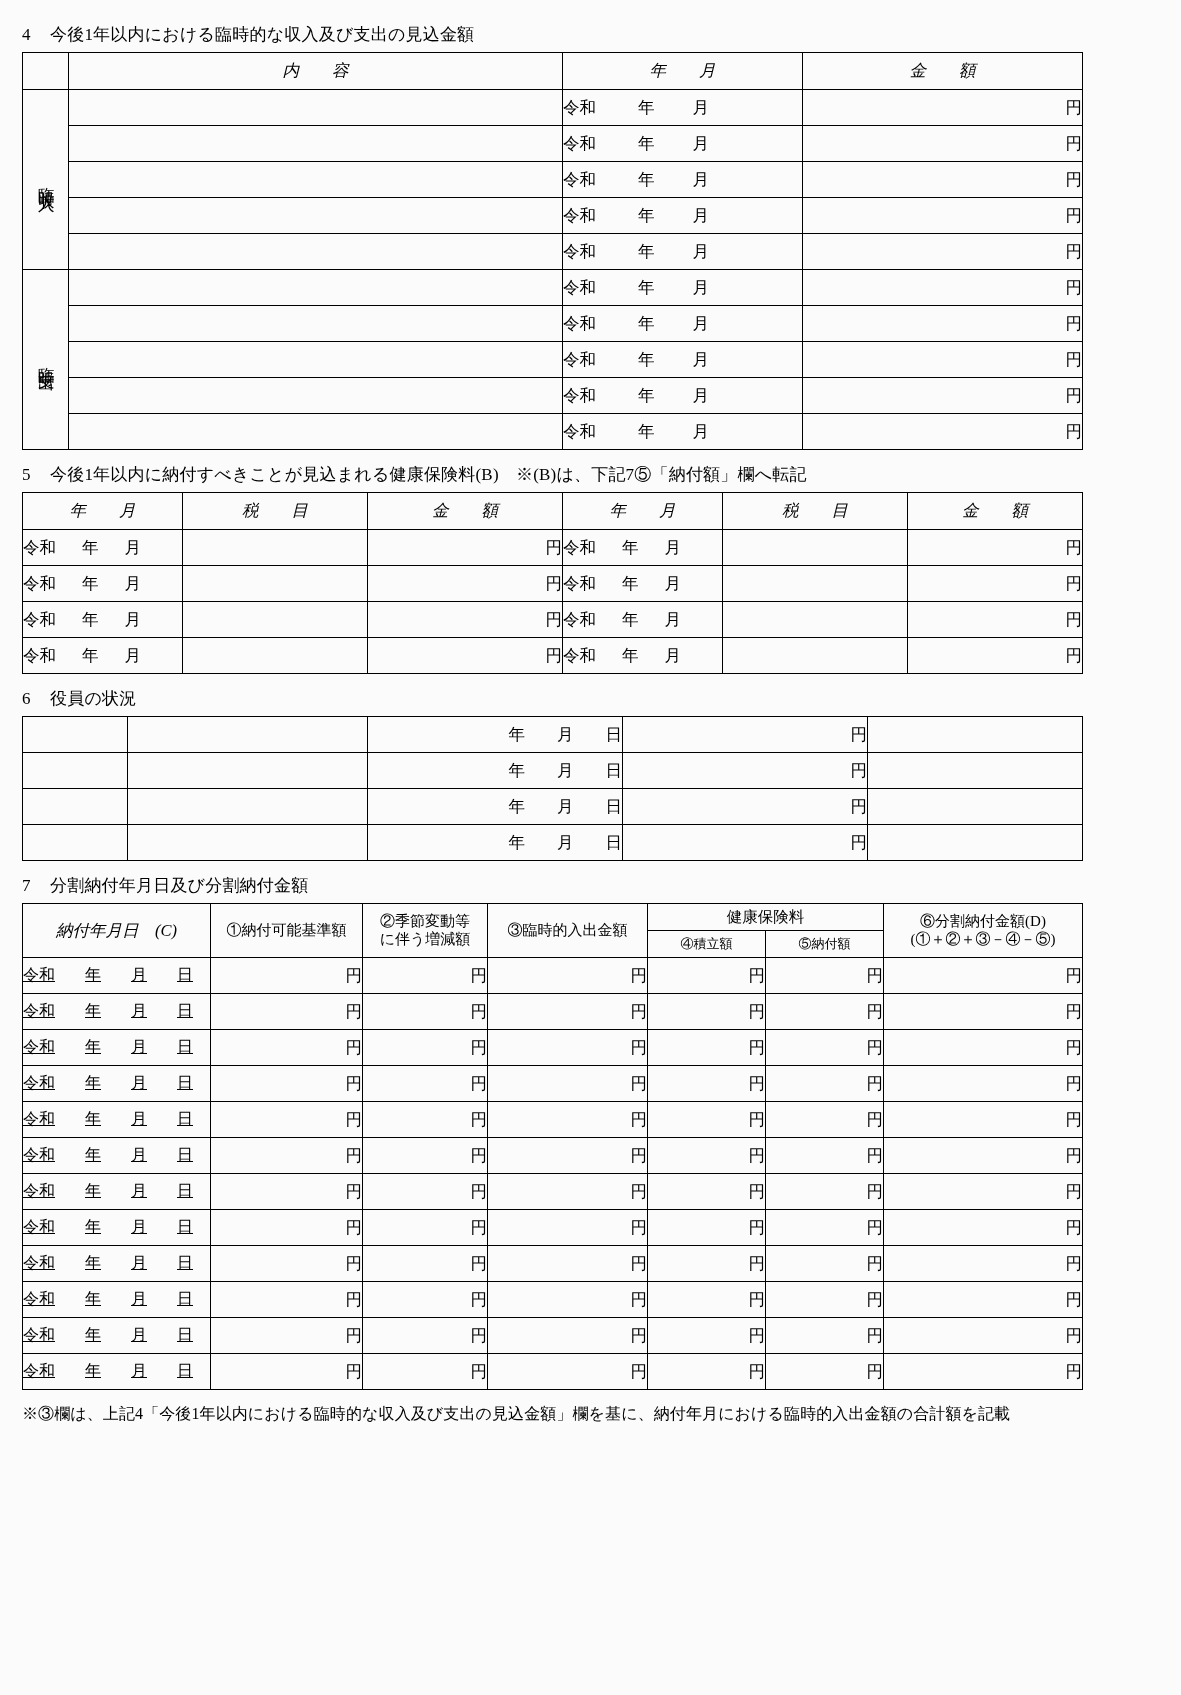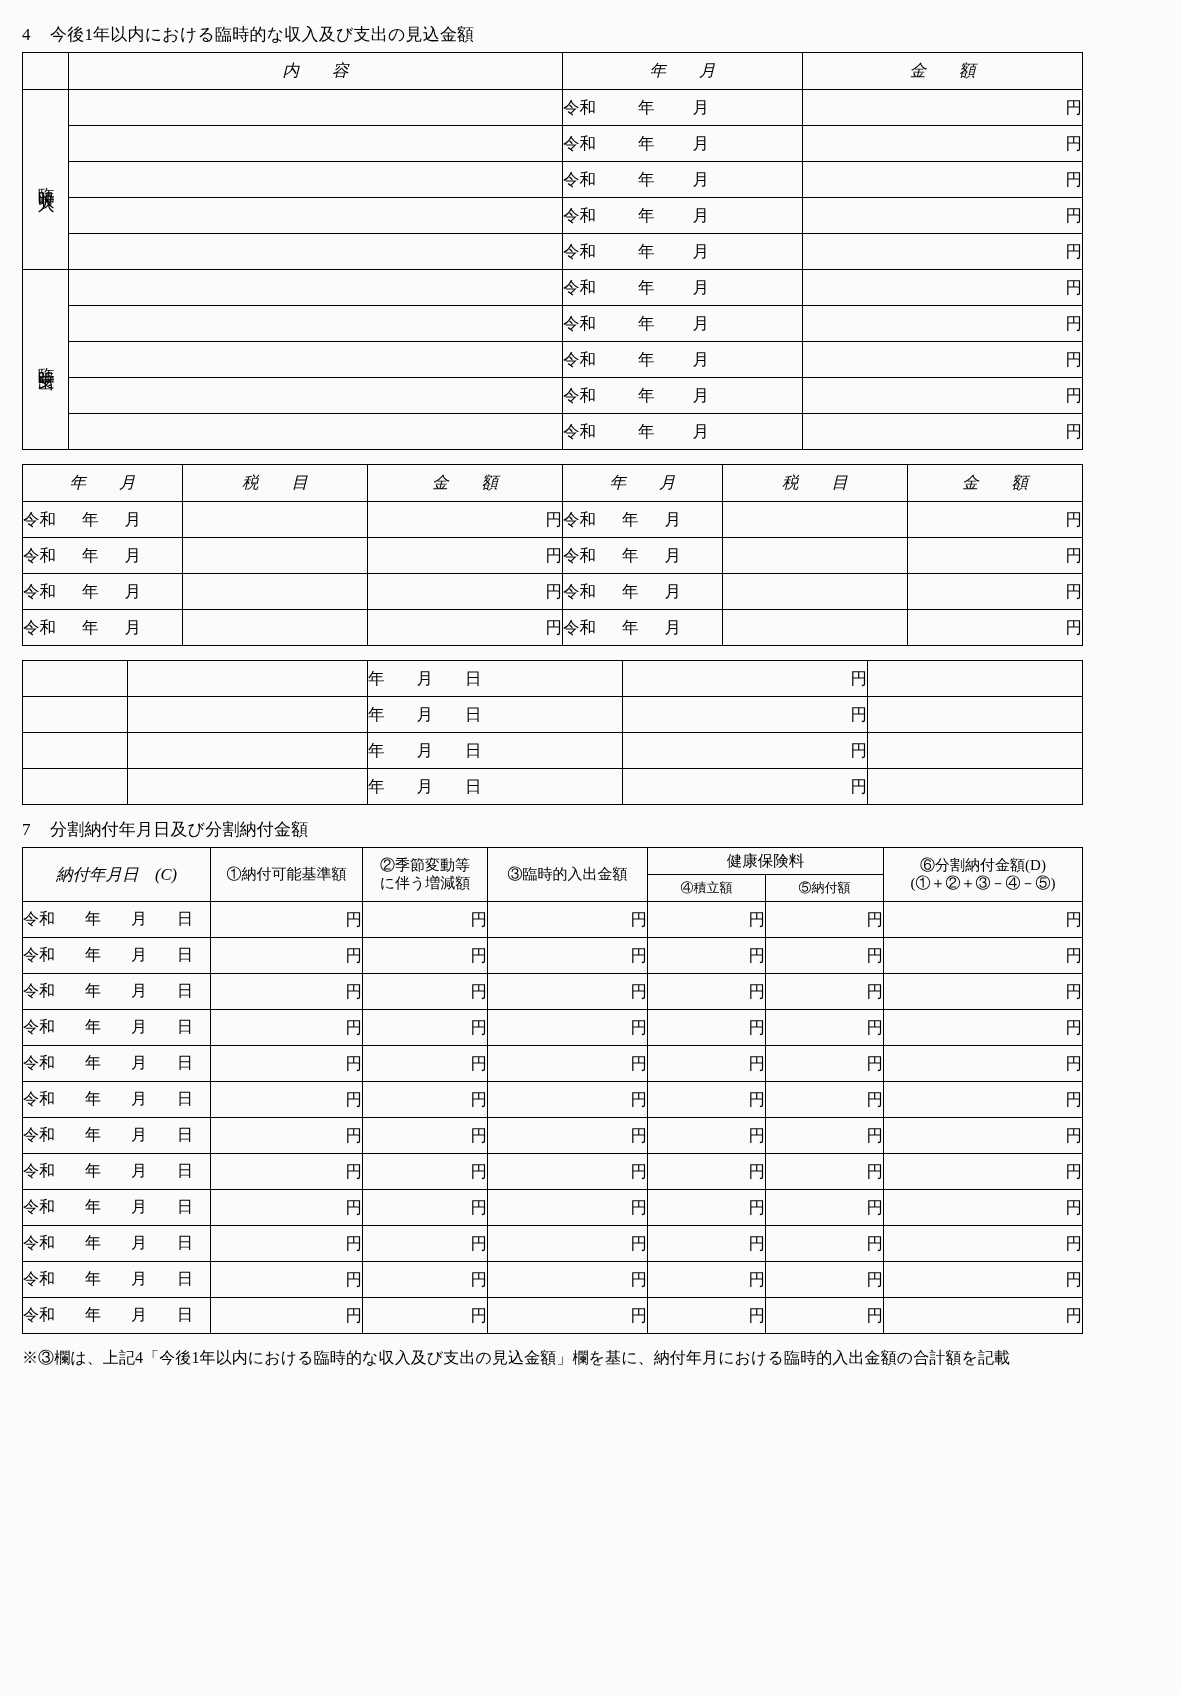--- a/index.html
+++ b/index.html
@@ -89,21 +89,21 @@
   .date-stub .g3 { display: inline-block; width: 26px; }
 
   
   .yen {
     text-align: right;
     padding-right: 10px;
     font-size: 16.5px;
   }
   
   .ymd {
-    text-align: left;
+    text-align: right;
     padding-right: 14px;
     white-space: nowrap;
     font-size: 16.5px;
   }
   .ymd .g { display: inline-block; width: 32px; }
 
   
   .h2line {
     text-align: center;
     line-height: 1.18;
@@ -125,20 +125,21 @@
     font-size: 15.5px;
     height: 26px;
     margin-top: 23px;
   }
 
   
   .d7 {
     padding-left: 10px;
     white-space: nowrap;
     font-size: 16px;
+    text-decoration: underline;
   }
   .d7 .g { display: inline-block; width: 30px; }
 
   
   .note {
     font-size: 16px;
     line-height: 1.55;
     margin: 0 0 0 0;
     max-width: 1062px;
     letter-spacing: 0.1px;
@@ -225,20 +226,23 @@
         <tr>
           <td class="cell"></td>
           <td class="cell date-stub"><span>令和</span><span class="g"></span><span>年</span><span class="g2"></span><span>月</span></td>
           <td class="cell yen"><span>円</span></td>
         </tr>
       </tbody>
     </table>
   </div>
 
   <div class="sec-block">
+    <div class="sec-title">
+      <span class="num">5</span><span class="gap"></span><span>今後1年以内に納付すべきことが見込まれる健康保険料(B)　※(B)は、下記7⑤「納付額」欄へ転記</span>
+    </div>
 
     <table class="form">
       <colgroup>
         <col style="width:160px">
         <col style="width:185px">
         <col style="width:195px">
         <col style="width:160px">
         <col style="width:185px">
         <col style="width:175px">
       </colgroup>
@@ -282,20 +286,23 @@
           <td class="cell yen"><span>円</span></td>
           <td class="cell date-stub"><span>令和</span><span class="g3"></span><span>年</span><span class="g3"></span><span>月</span></td>
           <td class="cell"></td>
           <td class="cell yen"><span>円</span></td>
         </tr>
       </tbody>
     </table>
   </div>
 
   <div class="sec-block">
+    <div class="sec-title">
+      <span class="num">6</span><span class="gap"></span><span>役員の状況</span>
+    </div>
 
     <table class="form">
       <colgroup>
         <col style="width:105px">
         <col style="width:240px">
         <col style="width:255px">
         <col style="width:245px">
         <col style="width:215px">
       </colgroup>
       <tbody>

